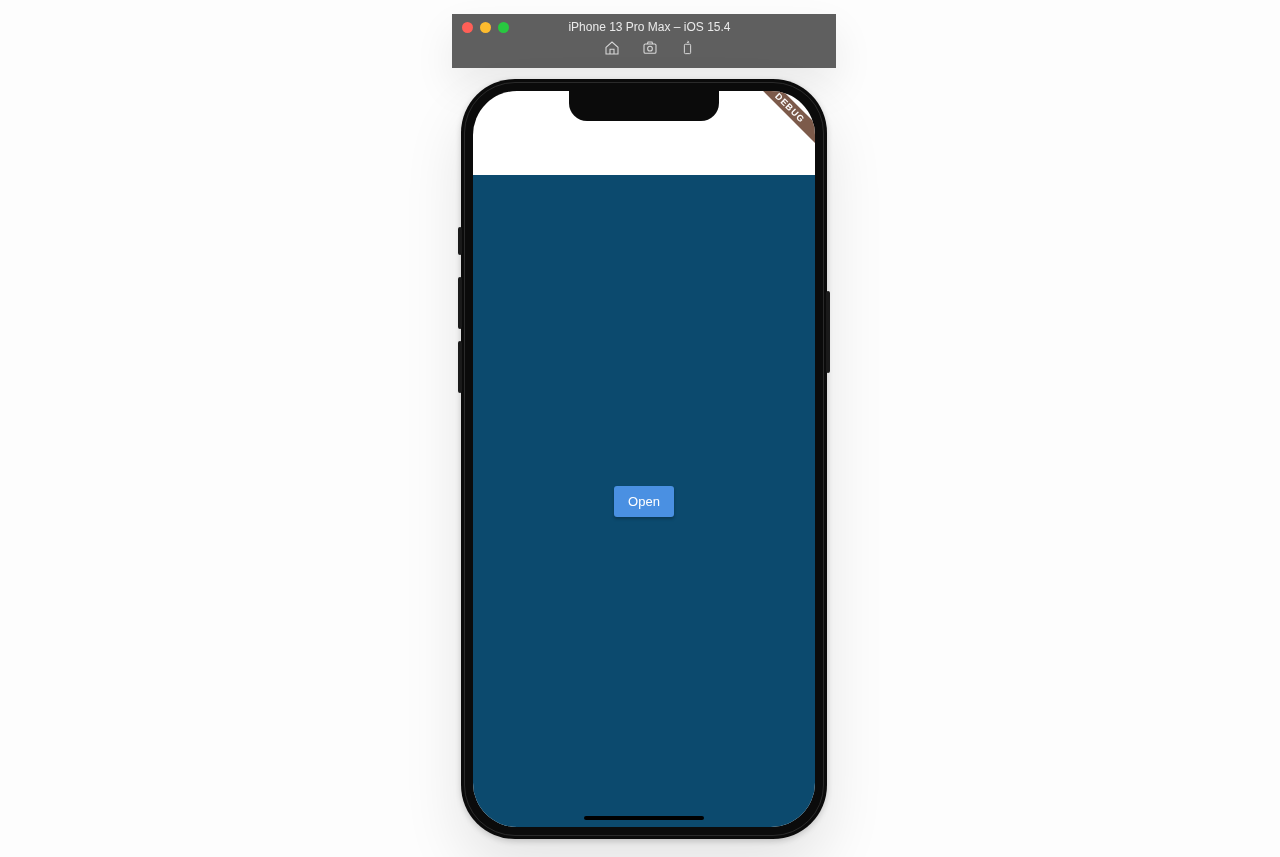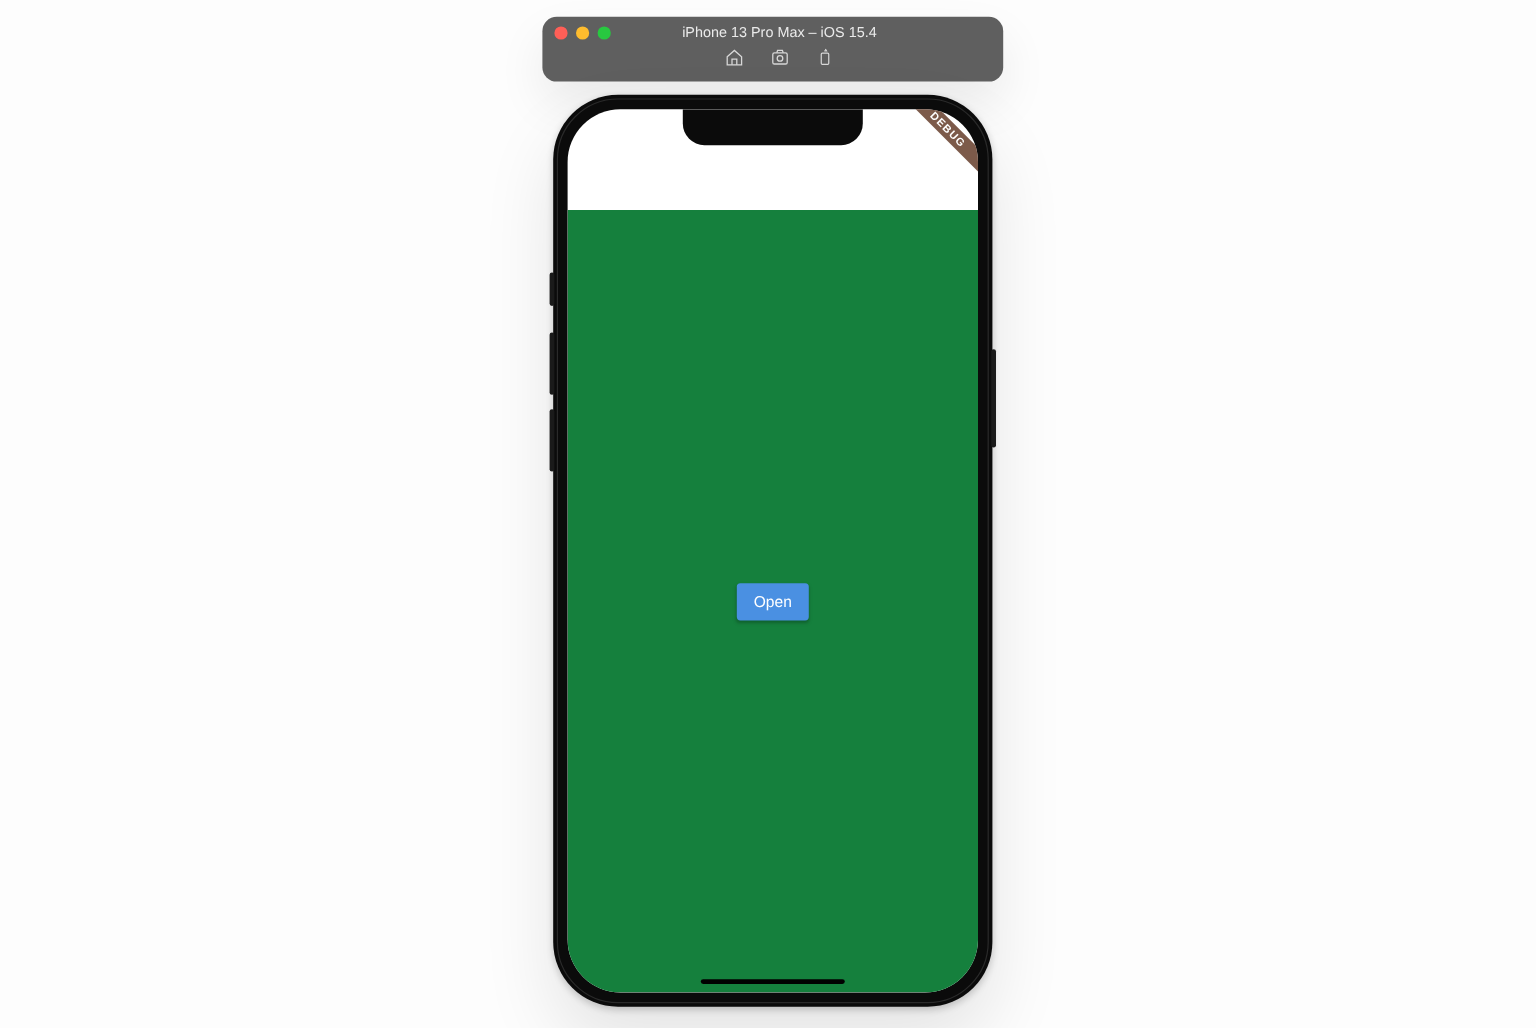--- a/index.html
+++ b/index.html
@@ -13,21 +13,21 @@
   }
 
   
   .sim-toolbar {
     position: absolute;
     left: 452px;
     top: 14px;
     width: 384px;
     height: 54px;
     background: #5f5f5f;
-    border-radius: 12px;
+    border-radius: 0;
     box-shadow: 0 18px 40px rgba(0,0,0,0.08);
     color: #e4e4e4;
     display: flex;
     flex-direction: column;
     align-items: center;
     padding-top: 6px;
     padding-left: 11px;
   }
   .traffic-lights {
     position: absolute;
@@ -166,21 +166,21 @@
   
   .app-body {
     position: absolute;
     top: 84px;
     bottom: 0;
     left: 0;
     right: 0;
     display: flex;
     align-items: center;
     justify-content: center;
-    background: #15803d;
+    background: #0c4a6e;
   }
   .open-btn {
     background: #4a90e2;
     color: #fff;
     border: none;
     padding: 8px 14px;
     font-size: 13px;
     border-radius: 3px;
     box-shadow: 0 2px 3px rgba(0,0,0,0.25);
     cursor: pointer;

